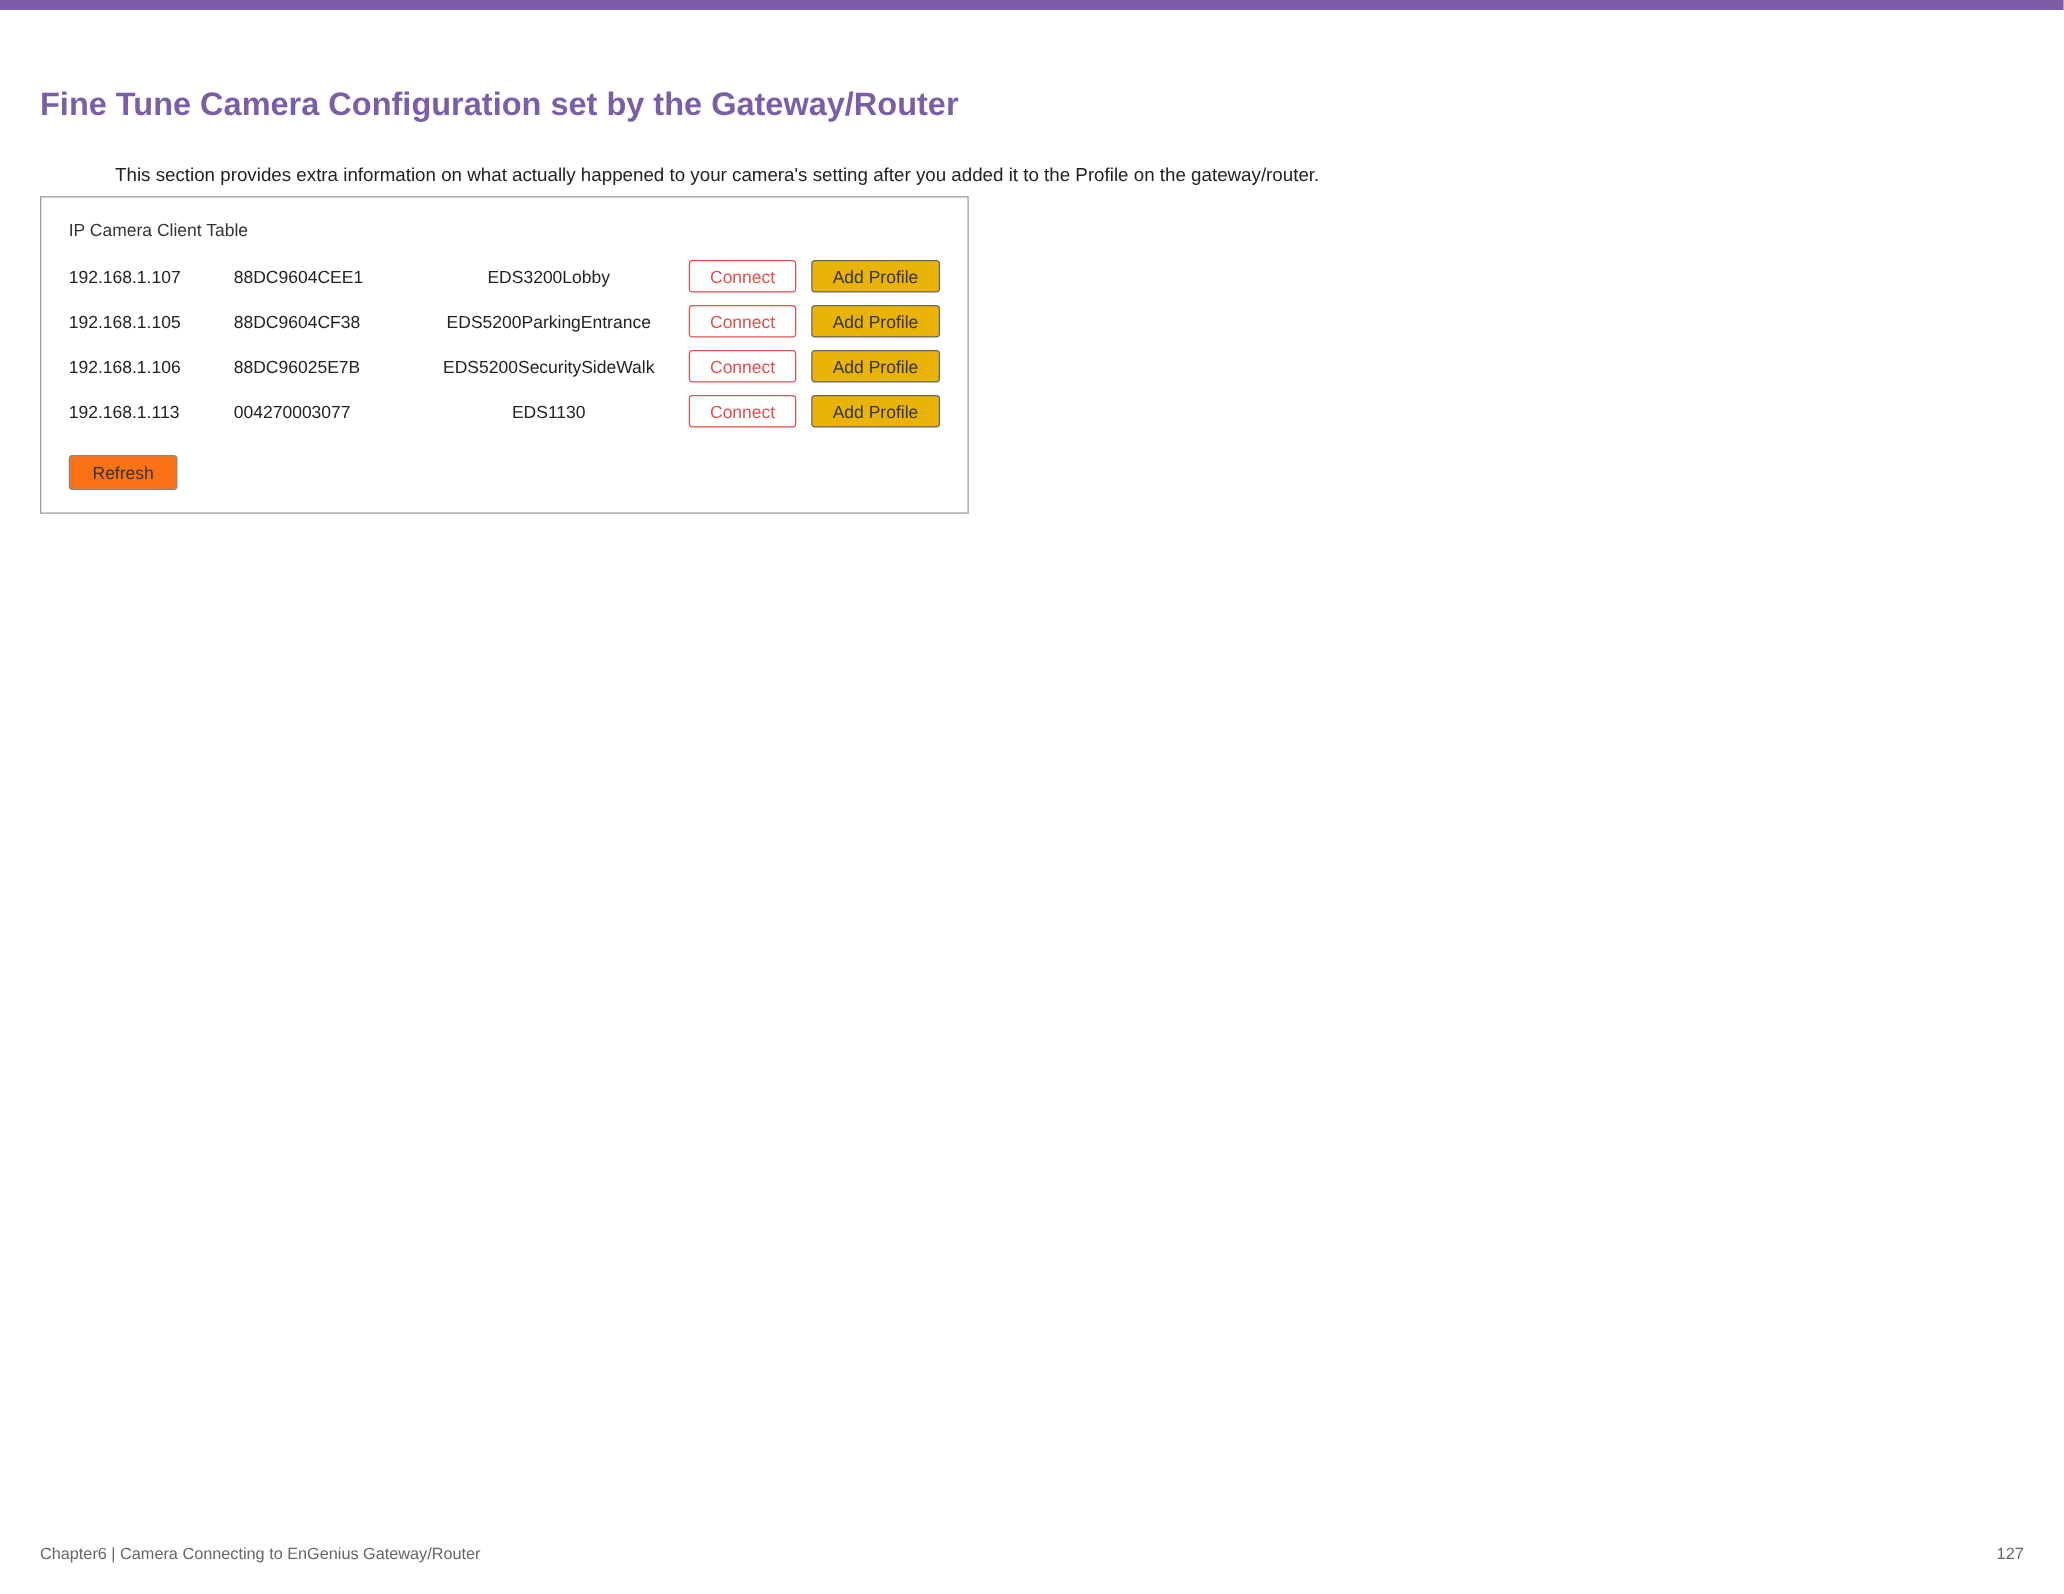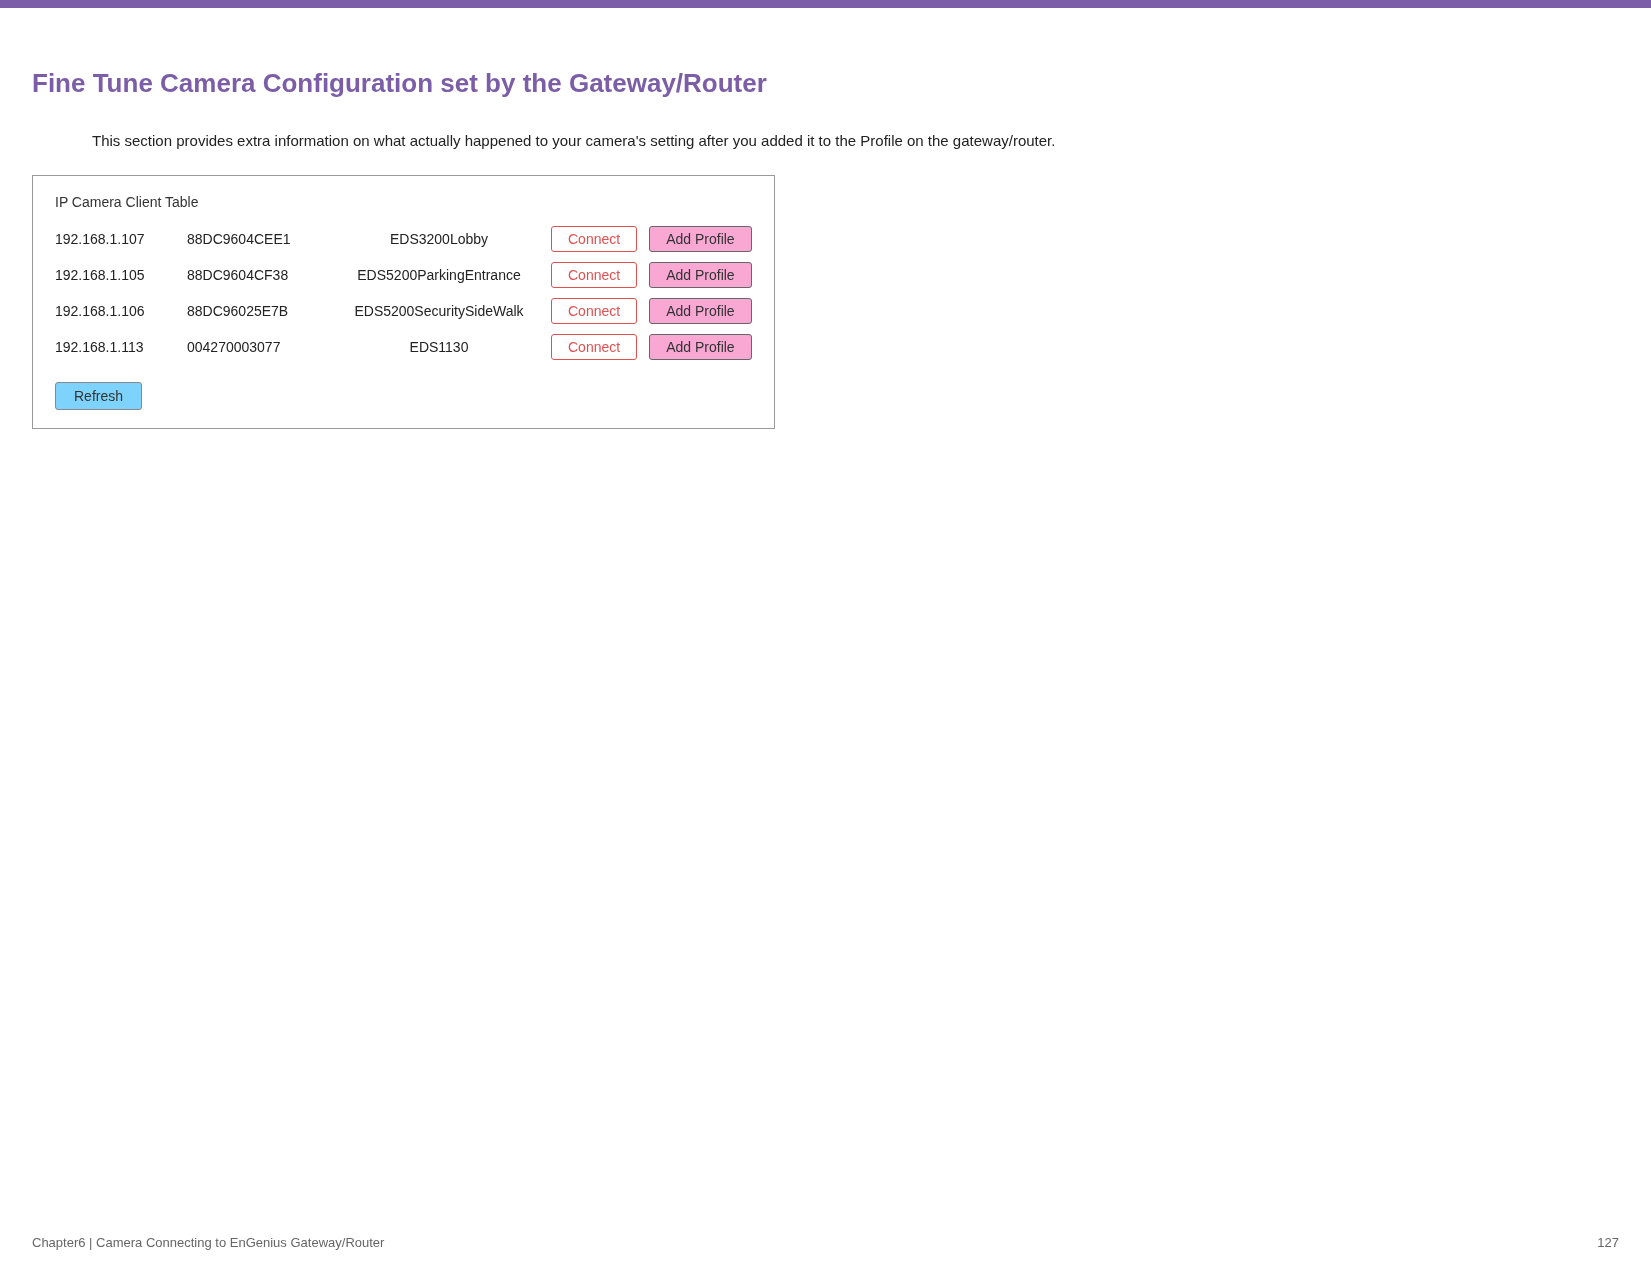--- a/index.html
+++ b/index.html
@@ -55,21 +55,20 @@
 
     .connect-text strong {
       font-weight: bold;
     }
 
     .camera-table-container {
       border: 1.5px solid #999;
       display: inline-block;
       padding: 18px 22px 18px 22px;
       min-width: 680px;
-      margin-top: 18px;
     }
 
     .table-title {
       font-size: 14px;
       color: #333;
       margin-bottom: 16px;
     }
 
     .camera-row {
       display: flex;
@@ -103,32 +102,32 @@
       color: #e05050;
       padding: 4px 16px;
       font-size: 14px;
       cursor: pointer;
       border-radius: 3px;
       min-width: 80px;
     }
 
     .btn-add-profile {
       border: 1.5px solid #666;
-      background: #f9a8d4;
+      background: #eab308;
       color: #333;
       padding: 4px 16px;
       font-size: 14px;
       cursor: pointer;
       border-radius: 3px;
       min-width: 95px;
     }
 
     .btn-refresh {
       border: 1.5px solid #888;
-      background: #7dd3fc;
+      background: #f97316;
       color: #333;
       padding: 5px 18px;
       font-size: 14px;
       cursor: pointer;
       border-radius: 3px;
       margin-top: 12px;
     }
 
     .footer {
       position: absolute;

